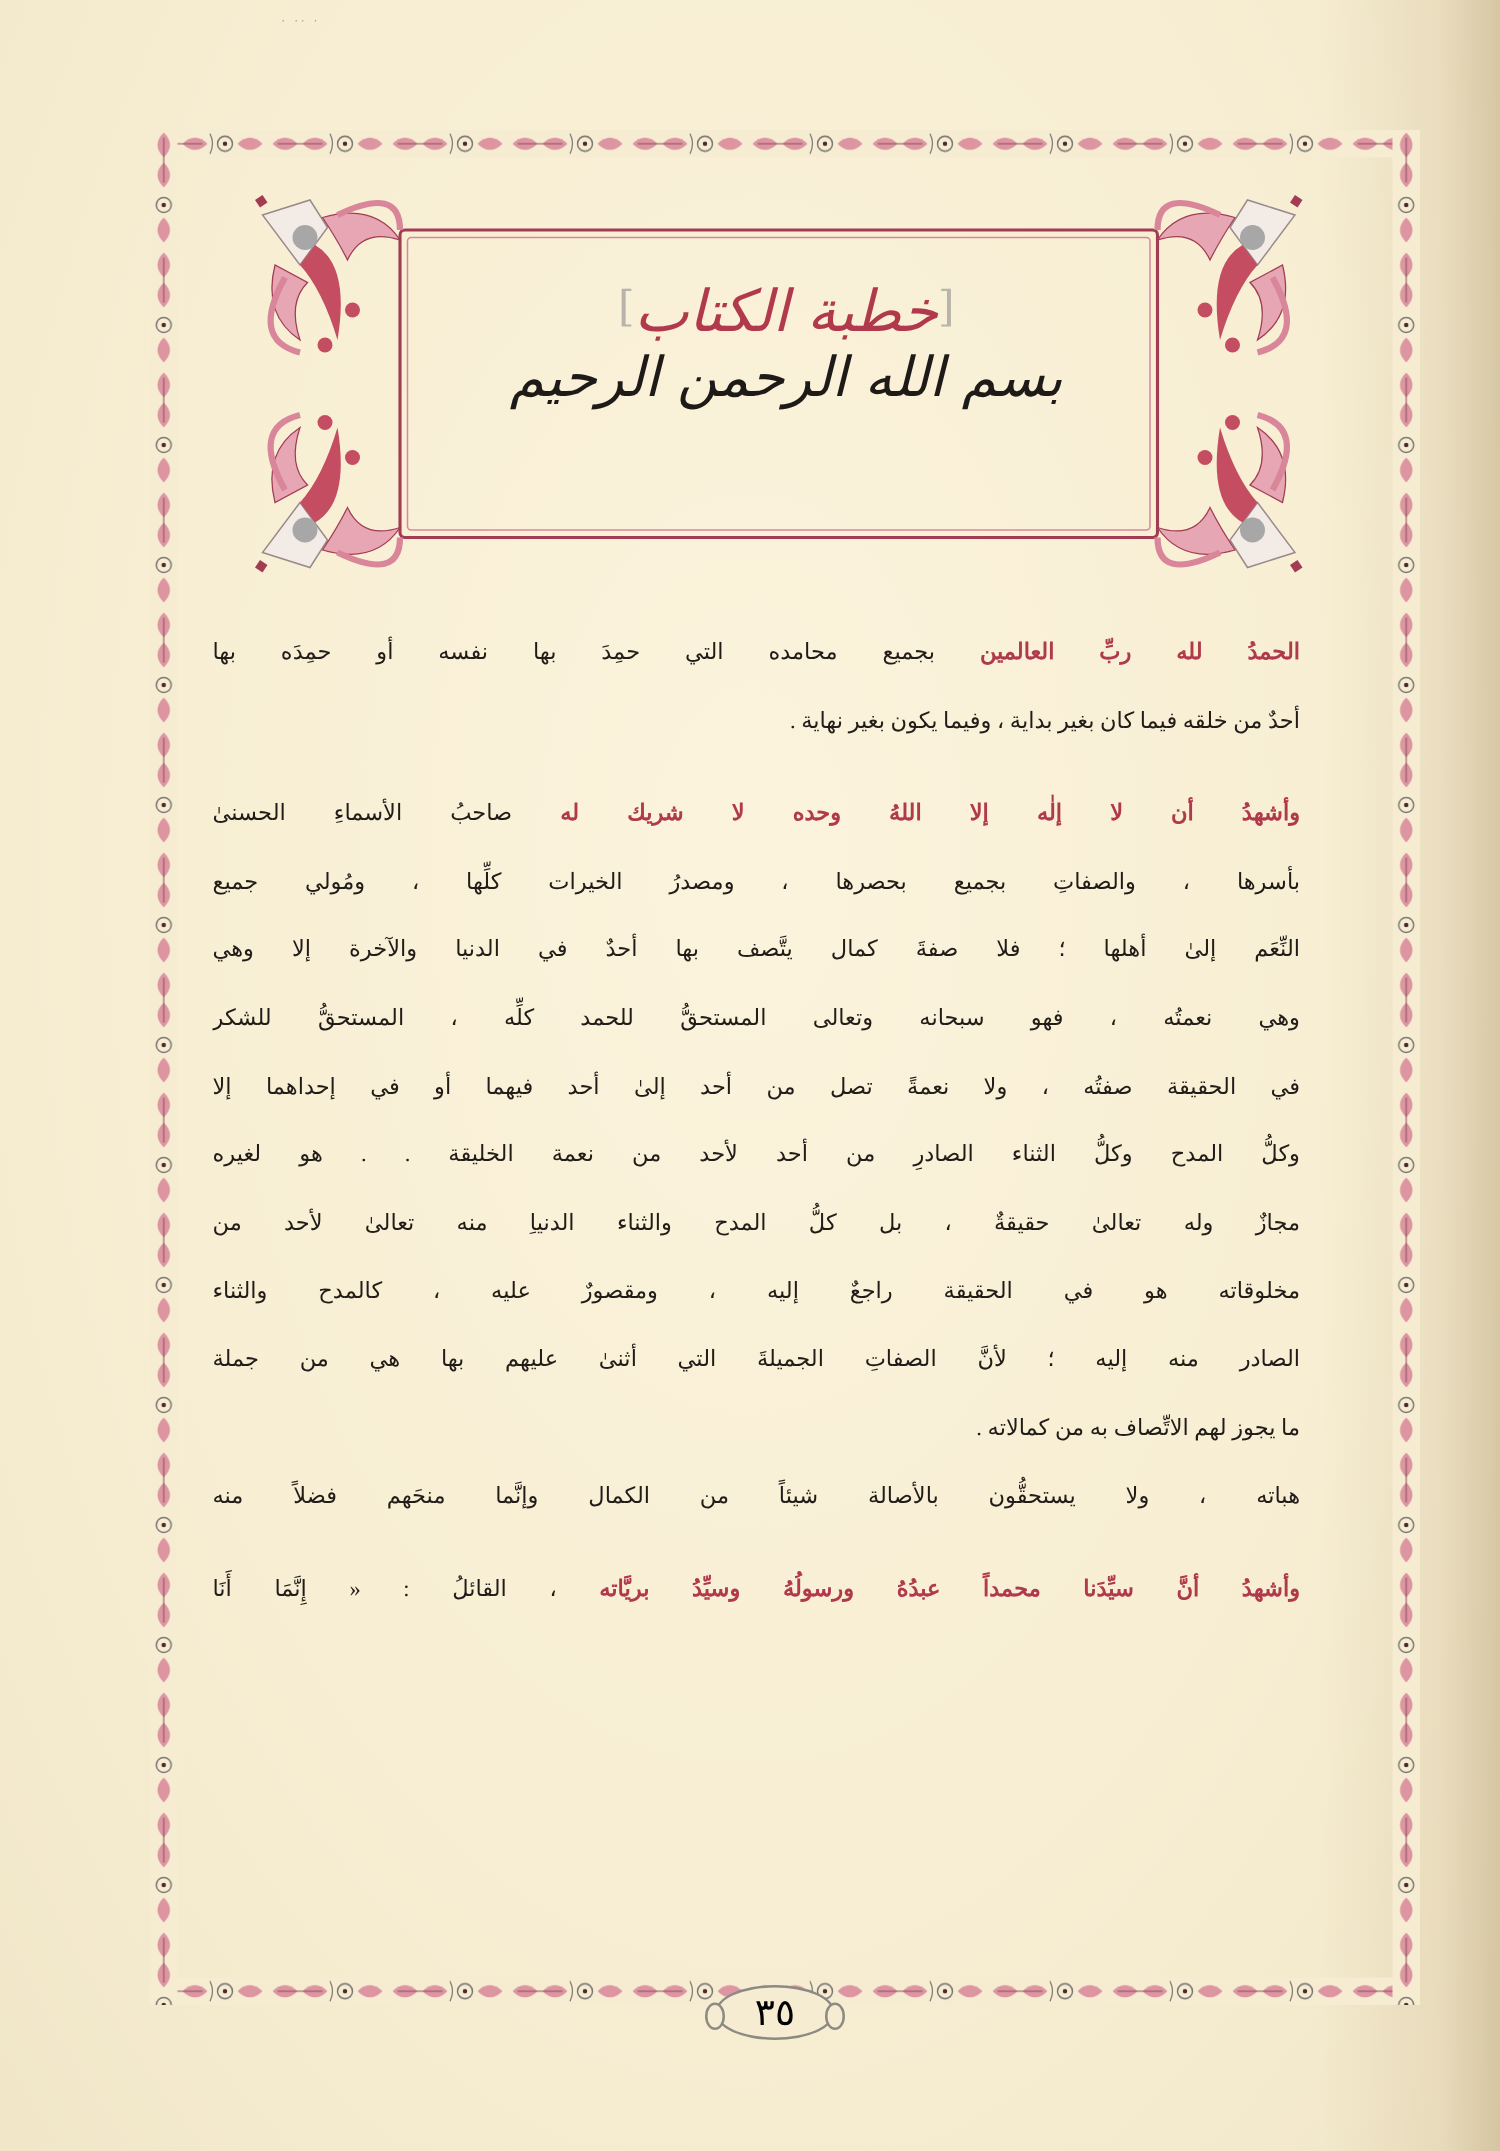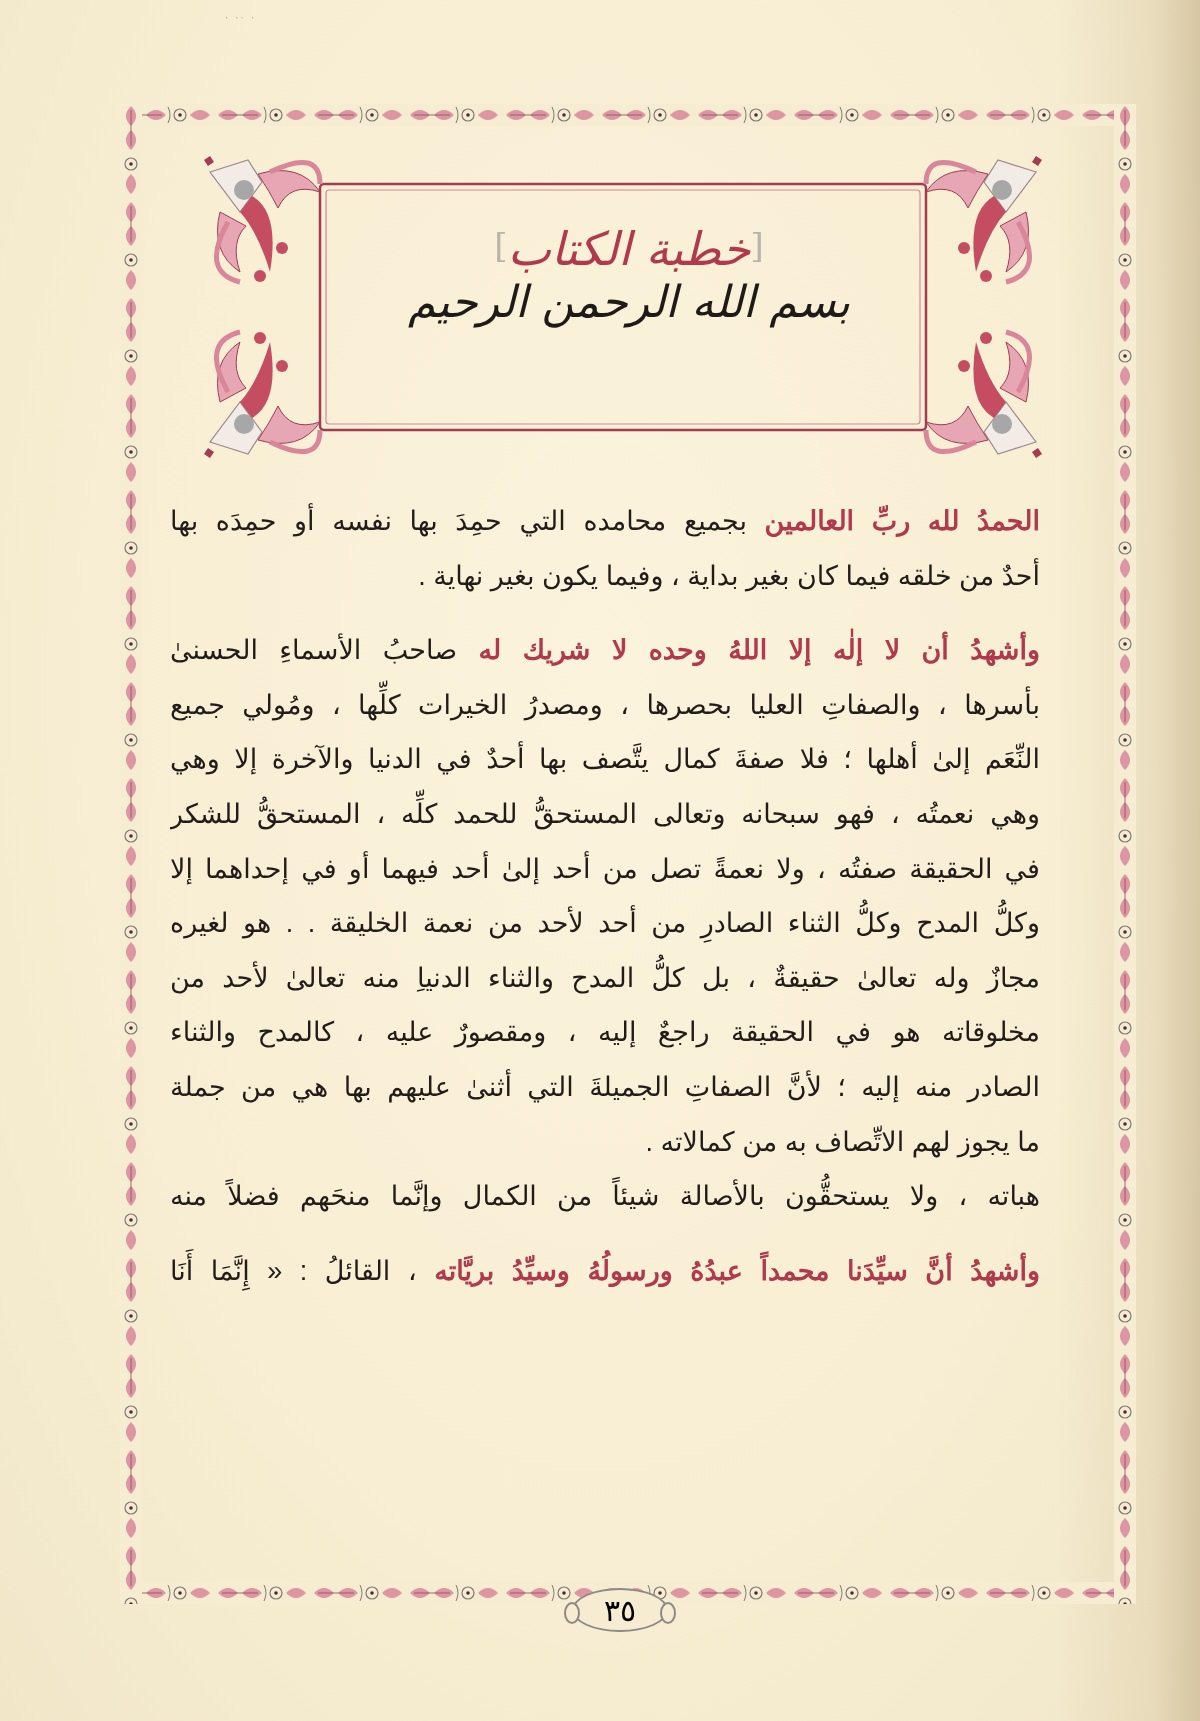--- a/index.html
+++ b/index.html
@@ -68,22 +68,22 @@
       font-size: 44px;
       font-style: italic;
       color: #1e1a17;
     }
 
     
     .body-text {
       position: absolute;
       left: 170px; right: 160px;
       top: 494px;
-      font-family: Liberation Sans, sans-serif;
-      font-size: 27px;
+      font-family: Liberation Serif, serif;
+      font-size: 18px;
       line-height: 54.6px;
       color: #211c18;
       text-align: justify;
       text-align-last: right;
     }
     .line {
       display: block;
       height: 54.6px;
       white-space: nowrap;
       text-align: justify;
@@ -206,21 +206,21 @@
   </div>
 
   <div class="body-text" id="body-text">
       <div>
         <span class="line"><span class="red">الحمدُ لله ربِّ العالمين</span><span> بجميع محامده التي حمِدَ بها نفسه أو حمِدَه بها</span></span>
         <span class="line last"><span>أحدٌ من خلقه فيما كان بغير بداية ، وفيما يكون بغير نهاية .</span></span>
       </div>
       <div class="para-gap"></div>
       <div>
         <span class="line"><span class="red">وأشهدُ أن لا إلٰه إلا اللهُ وحده لا شريك له</span><span> صاحبُ الأسماءِ الحسنىٰ</span></span>
-        <span class="line"><span>بأسرها ، والصفاتِ العليا بحصرها ، ومصدرُ الخيرات كلِّها ، ومُولي جميع</span></span>
+        <span class="line"><span>بأسرها ، والصفاتِ بجميع بحصرها ، ومصدرُ الخيرات كلِّها ، ومُولي جميع</span></span>
         <span class="line"><span>النِّعَم إلىٰ أهلها ؛ فلا صفةَ كمال يتَّصف بها أحدٌ في الدنيا والآخرة إلا وهي</span></span>
         <span class="line"><span>وهي نعمتُه ، فهو سبحانه وتعالى المستحقُّ للحمد كلِّه ، المستحقُّ للشكر</span></span>
         <span class="line"><span>في الحقيقة صفتُه ، ولا نعمةً تصل من أحد إلىٰ أحد فيهما أو في إحداهما إلا</span></span>
         <span class="line"><span>وكلُّ المدح وكلُّ الثناء الصادرِ من أحد لأحد من نعمة الخليقة . . هو لغيره</span></span>
         <span class="line"><span>مجازٌ وله تعالىٰ حقيقةٌ ، بل كلُّ المدح والثناء الدنياِ منه تعالىٰ لأحد من</span></span>
         <span class="line"><span>مخلوقاته هو في الحقيقة راجعٌ إليه ، ومقصورٌ عليه ، كالمدح والثناء</span></span>
         <span class="line"><span>الصادر منه إليه ؛ لأنَّ الصفاتِ الجميلةَ التي أثنىٰ عليهم بها هي من جملة</span></span>
         <span class="line last"><span>ما يجوز لهم الاتِّصاف به من كمالاته .</span></span>
         <span class="line"><span>هباته ، ولا يستحقُّون بالأصالة شيئاً من الكمال وإنَّما منحَهم فضلاً منه</span></span>
       </div>

